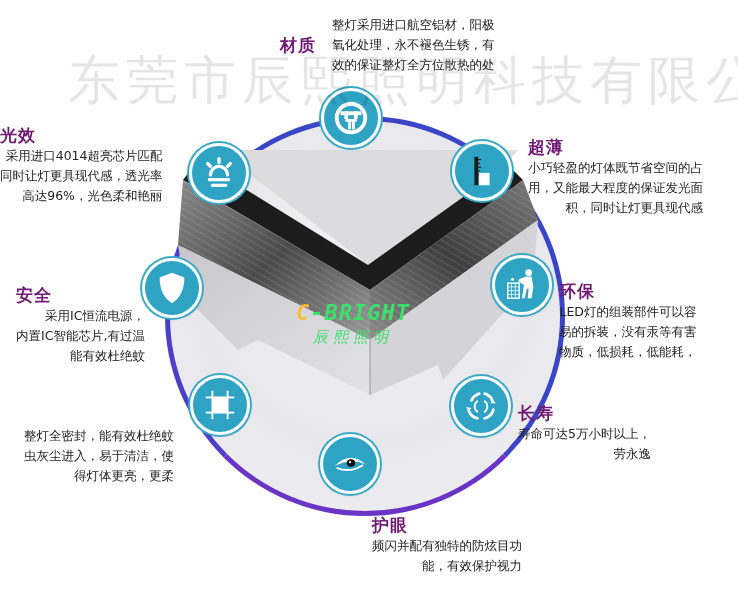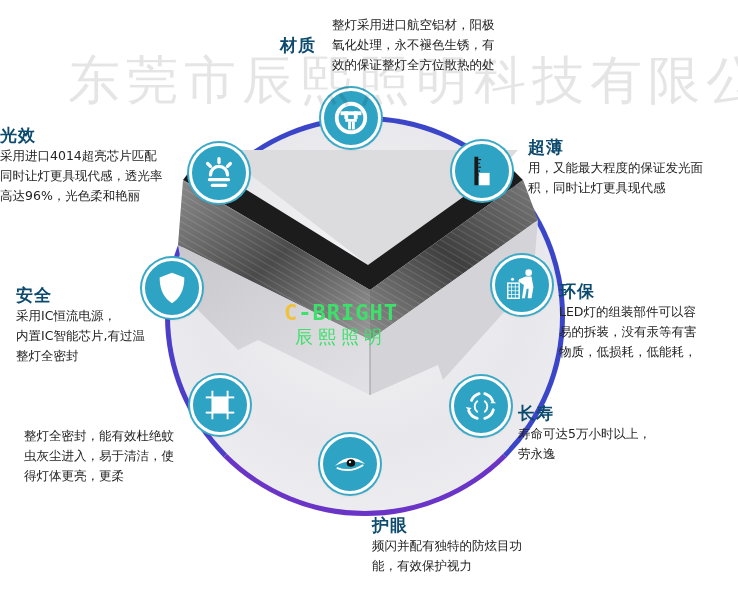--- a/index.html
+++ b/index.html
@@ -19,37 +19,37 @@
     border: 5px solid #3b45c8;
     border-bottom-color: #6a34c6; border-left-color: #4d3ec9;
     z-index: 1;
   }
 
   .panel {
     position: absolute; left: 178px; top: 150px; width: 380px; height: 300px; z-index: 2;
   }
   .panel svg { width: 100%; height: 100%; }
 
-  .logo { position: absolute; left: 284px; top: 302px; z-index: 3; text-align: center; }
+  .logo { position: absolute; left: 296px; top: 302px; z-index: 3; text-align: center; font-style: italic; }
   .logo-en { font-family: "DejaVu Sans Mono", monospace; font-size: 22px; font-weight: bold; letter-spacing: 1px; line-height: 22px; }
   .logo-en .c { color: #f2c13a; }
   .logo-en .rest { color: #3de06a; }
-  .logo-cn { font-size: 18px; color: #3de06a; letter-spacing: 5px; line-height: 26px; }
+  .logo-cn { font-size: 15px; color: #3de06a; letter-spacing: 5px; line-height: 26px; }
 
   .icon {
     position: absolute; width: 60px; height: 60px; border-radius: 50%;
     background: #2fa3c3; border: 3px solid #ffffff;
     box-shadow: 0 0 0 2px #3aa9c6, 0 1px 3px rgba(0,0,0,0.25);
     display: flex; align-items: center; justify-content: center; z-index: 4;
   }
   .icon svg { width: 38px; height: 38px; }
 
   .feature { position: absolute; z-index: 6; }
-  .feature .title { font-size: 17px; font-weight: bold; color: #0c4a6e; line-height: 22px; letter-spacing: 1px; }
-  .feature .desc { font-size: 12.5px; color: #222; line-height: 20px; white-space: nowrap; }
+  .feature .title { font-size: 17px; font-weight: bold; color: #701a75; line-height: 22px; letter-spacing: 1px; }
+  .feature .desc { font-size: 12.5px; color: #222; line-height: 20px; white-space: nowrap; text-align: right; }
   .feature .desc div { line-height: 20px; }
 </style>
 </head>
 <body>
 
 <div class="watermark">东莞市辰熙照明科技有限公司</div>
 
 <div class="circle-ring"></div>
 
 <div class="panel">
@@ -208,31 +208,32 @@
   <div class="desc">
     <div>采用进口4014超亮芯片匹配</div>
     <div>同时让灯更具现代感，透光率</div>
     <div>高达96%，光色柔和艳丽</div>
   </div>
 </div>
 
 <div class="feature" style="left:528px; top:136px;">
   <div class="title">超薄</div>
   <div class="desc">
+    <div>小巧轻盈的灯体既节省空间的占</div>
     <div>用，又能最大程度的保证发光面</div>
     <div>积，同时让灯更具现代感</div>
   </div>
 </div>
 
 <div class="feature" style="left:16px; top:284px;">
   <div class="title">安全</div>
   <div class="desc">
     <div>采用IC恒流电源，</div>
     <div>内置IC智能芯片,有过温</div>
-    <div>整灯全密封</div>
+    <div>能有效杜绝蚊</div>
   </div>
 </div>
 
 <div class="feature" style="left:559px; top:280px;">
   <div class="title">环保</div>
   <div class="desc">
     <div>LED灯的组装部件可以容</div>
     <div>易的拆装，没有汞等有害</div>
     <div>物质，低损耗，低能耗，</div>
   </div>

